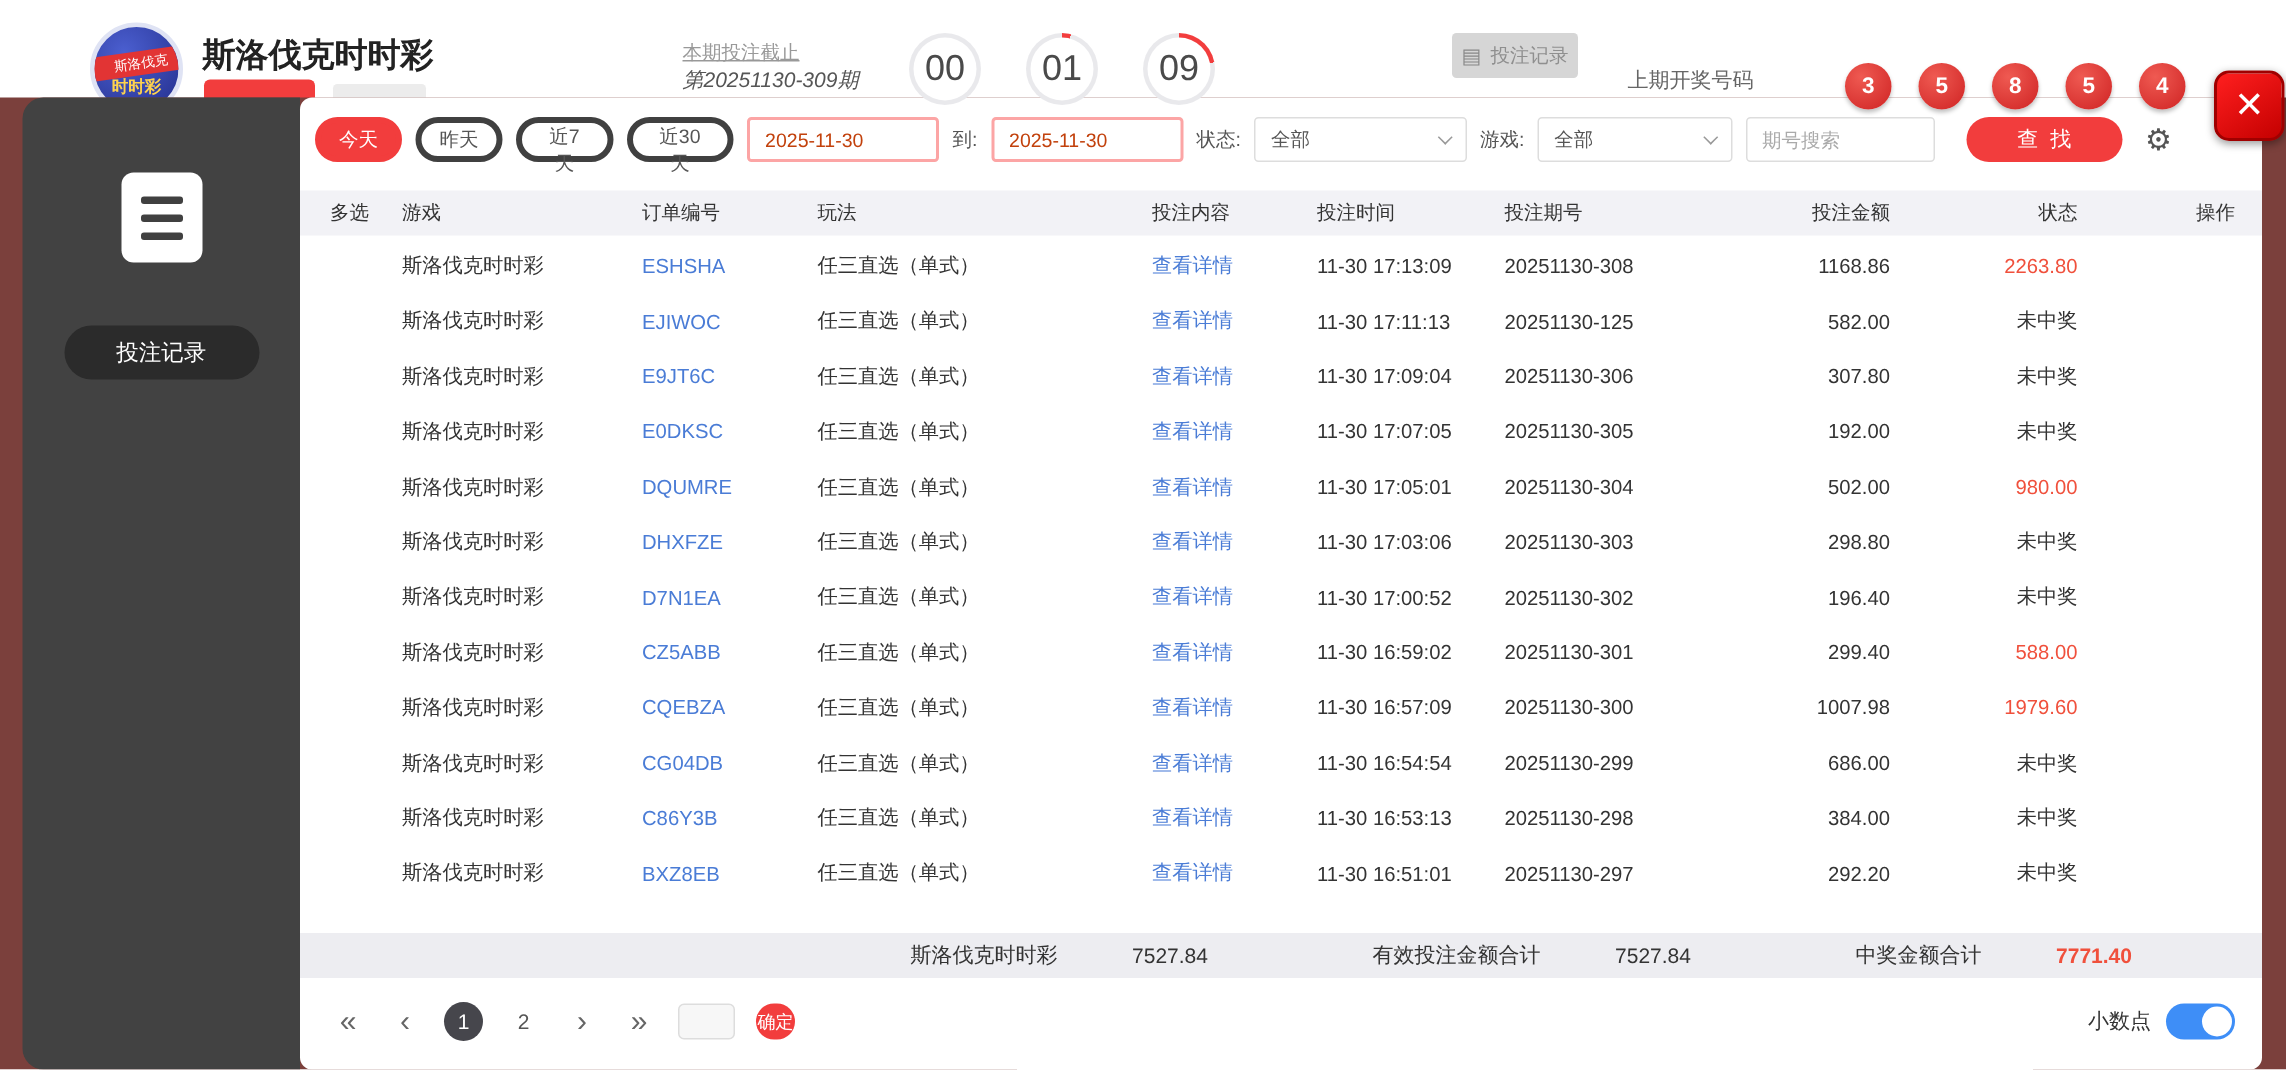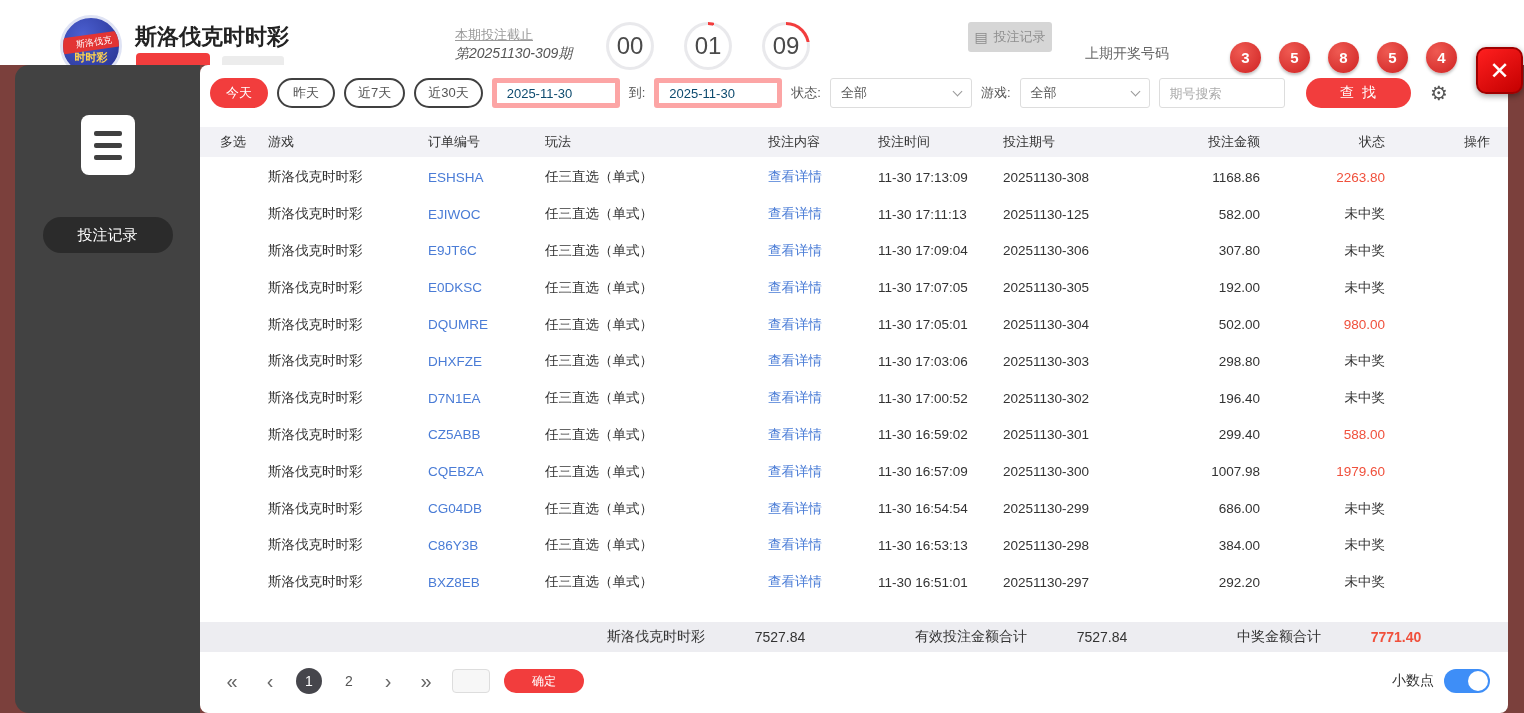--- a/index.html
+++ b/index.html
@@ -56,25 +56,25 @@
   .side-item.active { background: #2b2b2b; }
   .side-item-1 { margin-top: 42px; }
   .side-item-2 { margin-top: 4px; }
 
   .modal { position: absolute; left: 200px; top: 65px; width: 1308px; height: 648px; background: #fff;
            border-radius: 8px; z-index: 20; }
 
   
   .filters { position: absolute; left: 10px; top: 13px; right: 14px; height: 30px; display: flex; align-items: center; gap: 9px; }
   .quick-ranges { display: flex; gap: 9px; }
-  .pill { height: 30px; min-width: 58px; padding: 0 12px; border-radius: 16px; border: 2px solid #404040;
+  .pill { height: 30px; min-width: 58px; padding: 0 12px; border-radius: 16px; border: 4px solid #404040;
           background: #fff; color: #555; font-size: 13px; cursor: pointer; }
   .pill-active { background: #f23d3d; border-color: #f23d3d; color: #fff; }
-  .date-input { width: 128px; height: 30px; border: 5px solid #fca5a5; border-radius: 3px; padding: 0 10px;
-                font-size: 13px; color: #0c4a6e; background: #fff; }
+  .date-input { width: 128px; height: 30px; border: 2px solid #fca5a5; border-radius: 3px; padding: 0 10px;
+                font-size: 13px; color: #c2410c; background: #fff; }
   .flabel { font-size: 13px; color: #555; white-space: nowrap; }
   .select { width: 142px; height: 30px; border: 1px solid #ddd; border-radius: 3px; display: flex; align-items: center;
             justify-content: space-between; padding: 0 10px; font-size: 13px; color: #555; cursor: pointer; background: #fff; }
   .select.narrow { width: 130px; }
   .caret { border: solid #999; border-width: 0 1.5px 1.5px 0; padding: 3px; transform: rotate(45deg); margin-top: -4px; }
   .search-input { width: 126px; height: 30px; border: 1px solid #ddd; border-radius: 3px; padding: 0 10px;
                   font-size: 13px; color: #666; background: #fff; }
   .search-input::placeholder { color: #aaa; }
   .find-btn { width: 105px; height: 30px; border-radius: 16px; background: #f23d3d; color: #fff; border: none;
               font-size: 14px; letter-spacing: 8px; text-indent: 8px; margin-left: 12px; cursor: pointer; }
@@ -100,21 +100,21 @@
   .sum-win { color: #f0503c; font-weight: 700; }
 
   
   .pagi { position: absolute; left: 20px; top: 596px; height: 40px; display: flex; align-items: center; gap: 14px; }
   .nav-btn { background: none; border: none; font-size: 20px; color: #666; cursor: pointer; width: 24px; padding: 0; }
   .page-buttons { display: flex; gap: 14px; }
   .page-btn { width: 26px; height: 26px; border-radius: 50%; border: none; background: none; font-size: 14px;
               color: #555; cursor: pointer; padding: 0; }
   .page-active { background: #46464c; color: #fff; }
   .jump-input { width: 38px; height: 24px; border: 1px solid #ddd; border-radius: 4px; background: #f7f7f7; }
-  .confirm-btn { height: 24px; padding: 0 28px; border-radius: 12px; background: #f23d3d; color: #fff; border: none;
+  .confirm-btn { height: 24px; padding: 0 1px; border-radius: 12px; background: #f23d3d; color: #fff; border: none;
                  font-size: 12px; cursor: pointer; }
   .decimal { position: absolute; right: 18px; top: 596px; height: 40px; display: flex; align-items: center; gap: 10px;
              font-size: 14px; color: #333; }
   .switch { width: 46px; height: 24px; border-radius: 12px; background: #ccc; position: relative; cursor: pointer; }
   .switch.on { background: #3e8ef7; }
   .switch .knob { position: absolute; top: 2px; left: 2px; width: 20px; height: 20px; border-radius: 50%; background: #fff; }
   .switch.on .knob { left: 24px; }
 </style>
 </head>
 <body>

